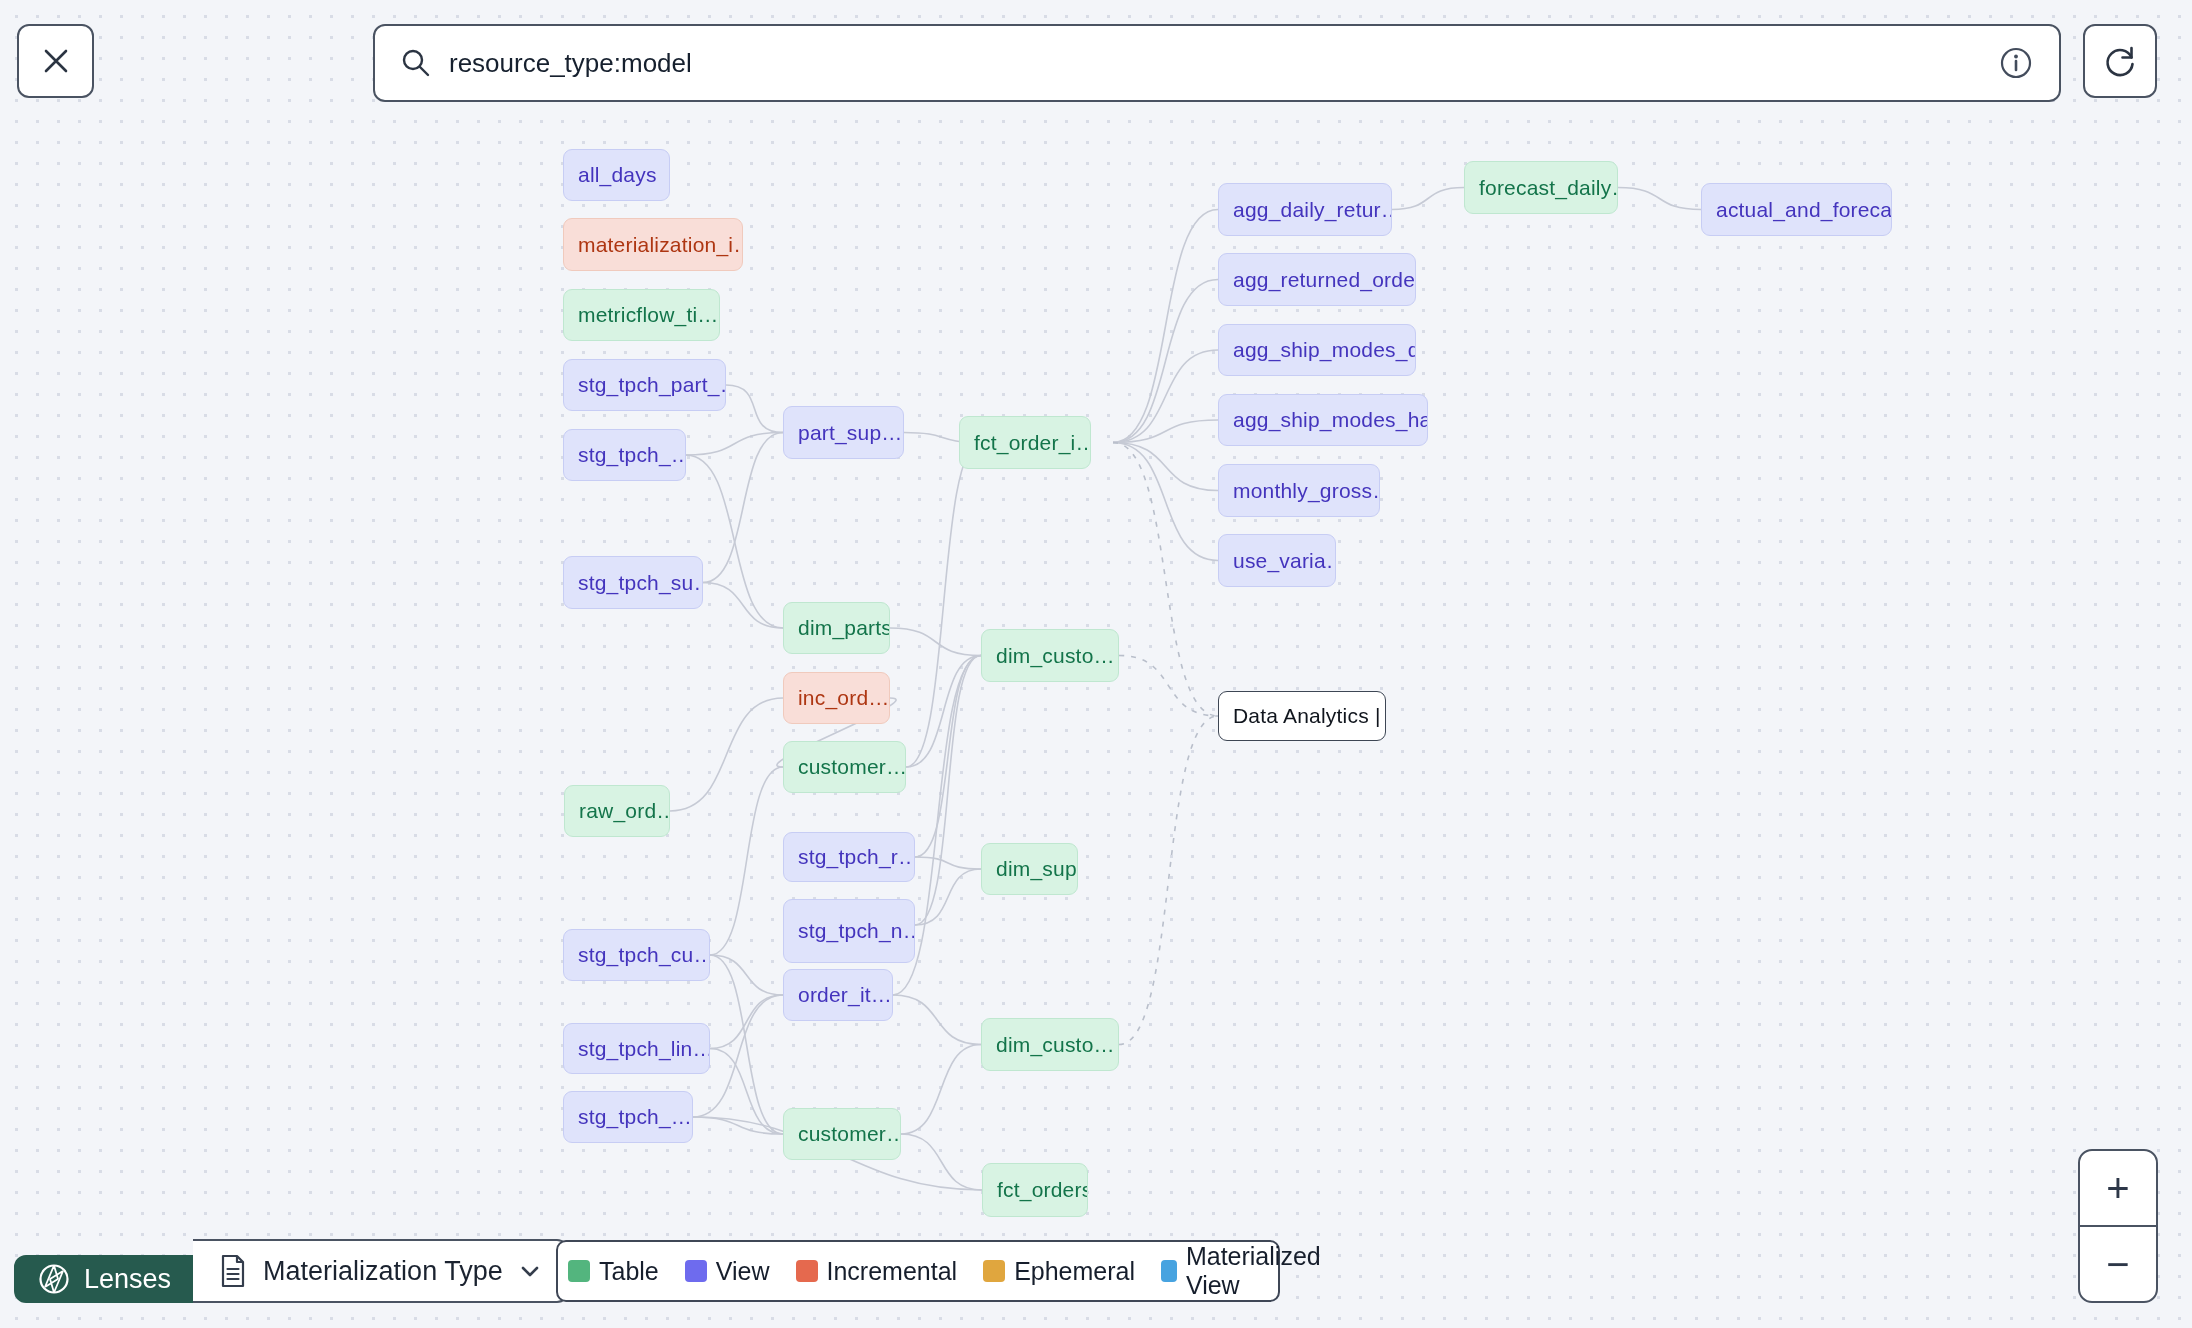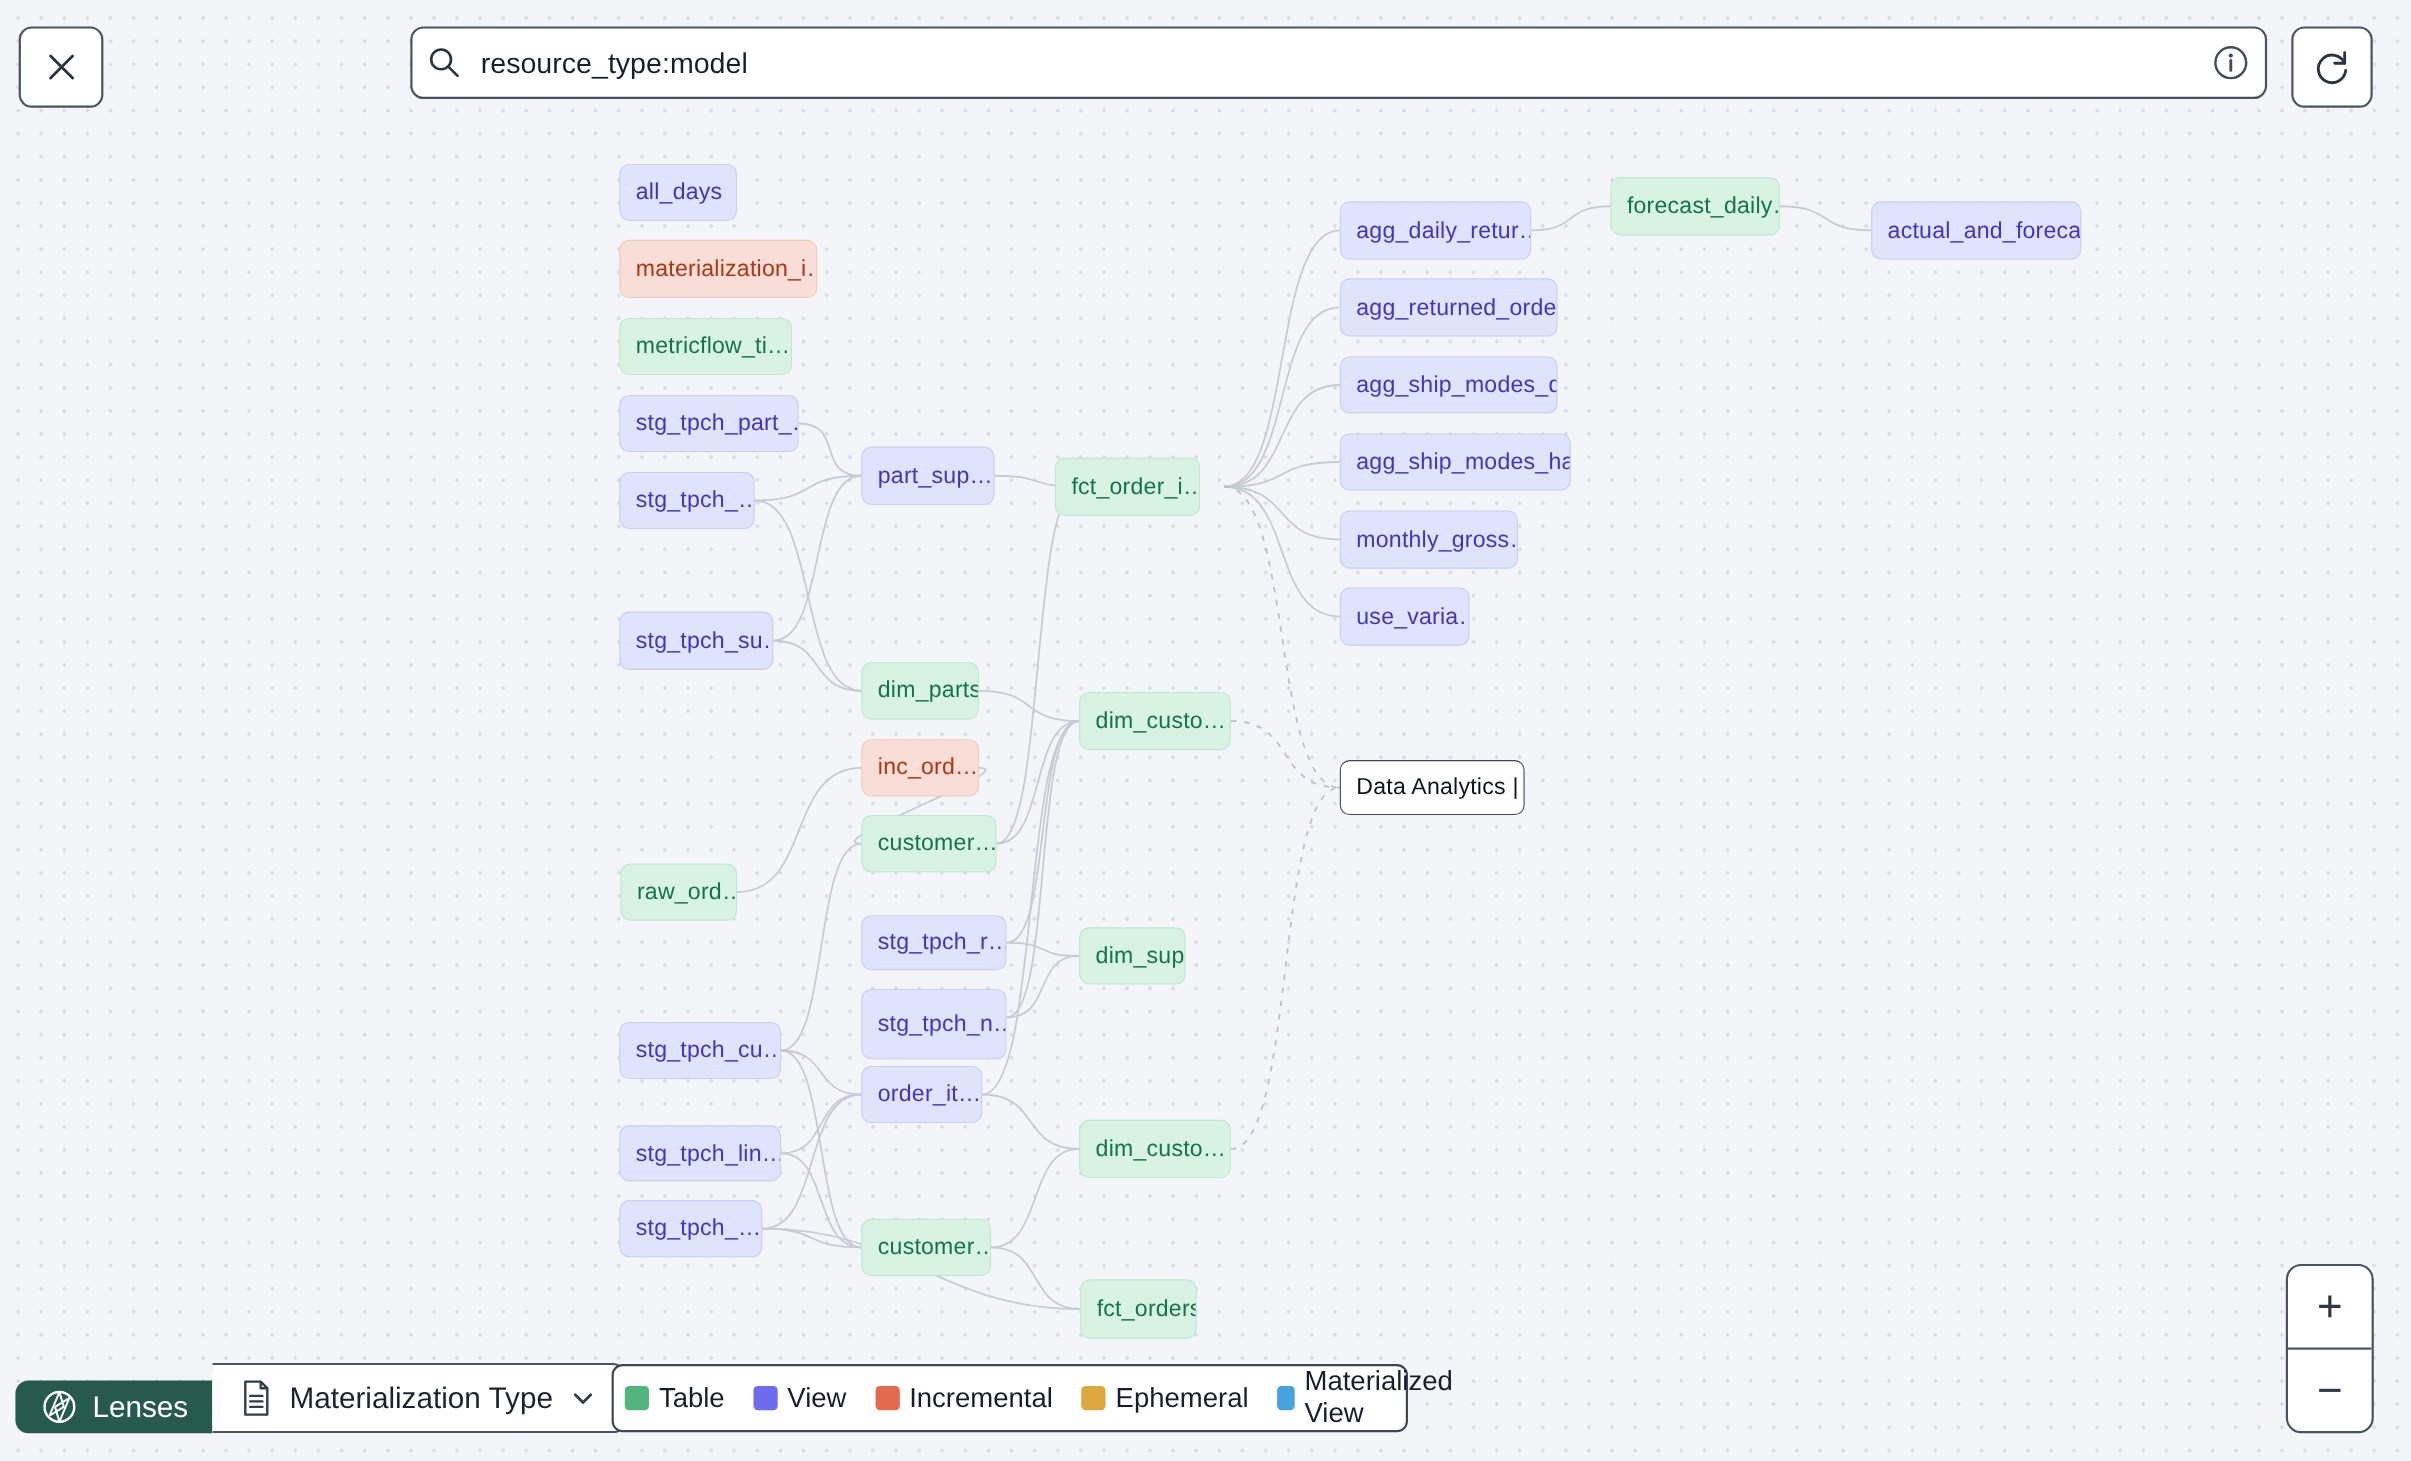--- a/index.html
+++ b/index.html
@@ -30,21 +30,21 @@
   .node.exposure    { background:#ffffff; border:1.5px solid #3d4654; color:#10151d; }
 
   
   .topbar { position:absolute; left:0; top:0; width:100%; height:120px; }
   .btn {
     position:absolute; background:#ffffff; border:2px solid #4a5362; border-radius:12px;
     display:flex; align-items:center; justify-content:center; cursor:pointer;
   }
   .close-btn   { left:17px;  top:24px; width:77px;  height:74px; }
   .crumb-btn   { left:110px; top:24px; width:245px; height:74px; font-size:25px; font-weight:700; color:#1b2330; }
-  .search-bar  { left:373px; top:24px; width:1688px; height:66px; justify-content:flex-start; padding:0 12px; cursor:text; }
+  .search-bar  { left:373px; top:24px; width:1688px; height:78px; justify-content:flex-start; padding:0 24px; cursor:text; }
   .search-bar input {
     border:none; outline:none; flex:1; font-size:26px; color:#16202e; margin-left:16px;
     font-family:"Liberation Sans", sans-serif; background:transparent;
   }
   .refresh-btn { left:2083px; top:24px; width:74px; height:74px; }
   .icon { display:inline-flex; align-items:center; justify-content:center; }
 
   
   .lenses-bar { position:absolute; left:14px; top:1239px; height:64px; display:flex; cursor:pointer; }
   .lenses-btn {

